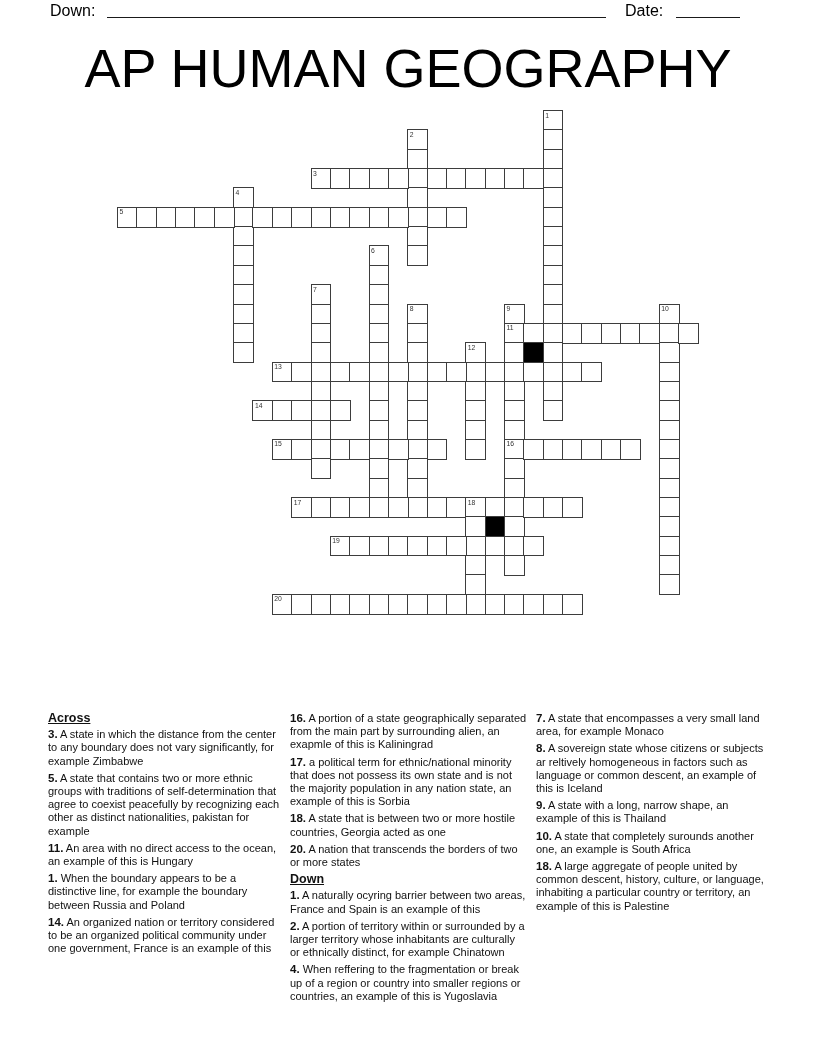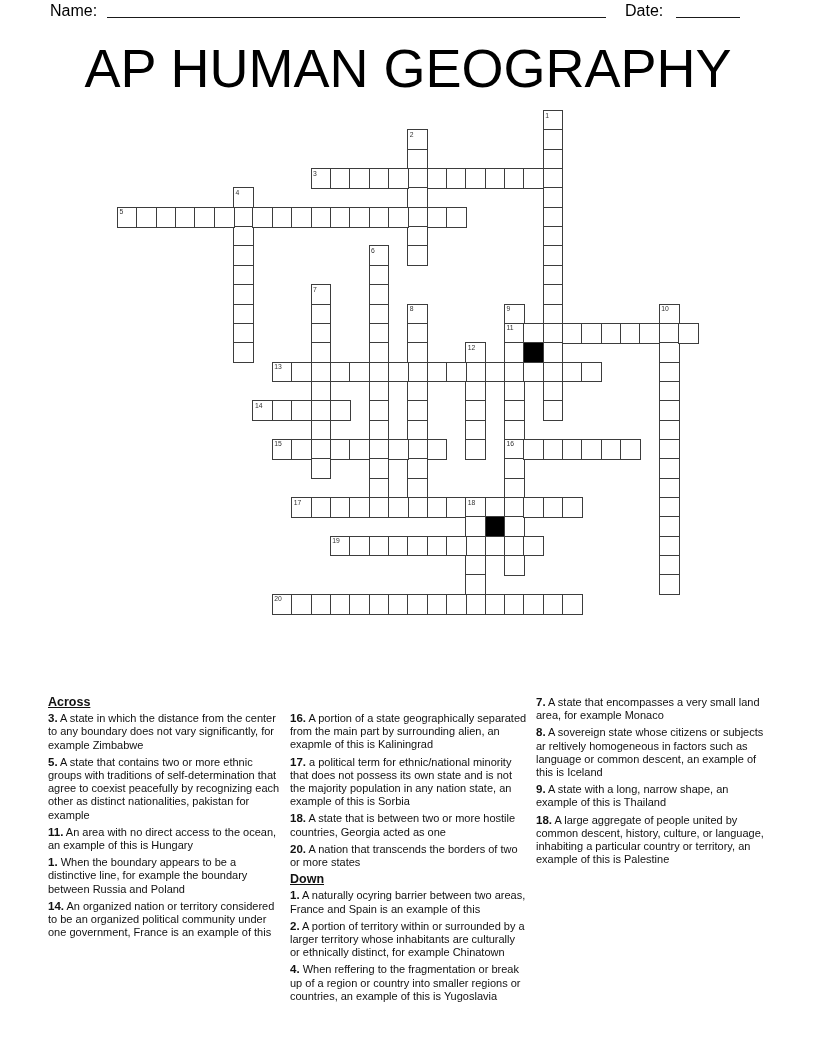--- a/index.html
+++ b/index.html
@@ -20,30 +20,30 @@
   .cell{
     position:absolute;box-sizing:border-box;border:1.4px solid #3d3d3d;
     background:#ffffff;
   }
   .cell.black{background:#000000;}
   .cnumlab{
     position:absolute;left:1.5px;top:0.5px;font-size:6.8px;line-height:7px;
     color:#333;font-family:"Liberation Sans",sans-serif;
   }
   
-  .clue-col{position:absolute;top:696px;font-size:11px;line-height:13.2px;color:#111;}
+  .clue-col{position:absolute;top:712px;font-size:11px;line-height:13.2px;color:#111;}
   .clue-head{font-size:12.5px;font-weight:bold;text-decoration:underline;margin:0 0 3px 0;}
   .clue{margin:0 0 4px 0;}
   .clue b{font-size:11.5px;}
   .down-head-gap{margin-top:2px;}
 </style>
 </head>
 <body>
 
-<span class="hdr-label" style="left:50px;top:2px;">Name:</span>
+<span class="hdr-label" style="left:50px;top:2px;">Down:</span>
 <div class="hdr-line" style="left:107px;top:17px;width:499px;"></div>
 
 <span class="hdr-label" style="left:625px;top:2px;">Date:</span>
 <div class="hdr-line" style="left:676px;top:17px;width:64px;"></div>
 
 <div id="title">AP HUMAN GEOGRAPHY</div>
 
 <div id="grid" style="left: 117px; top: 110px; width: 581.9px; height: 504.5px;">
     <div class="cell" style="left: 425.7px; top: 0px; width: 20.75px; height: 20.75px;">
       <span class="cnumlab">1</span>
@@ -294,28 +294,29 @@
   </div>
 
 <div id="col1" class="clue-col" style="left:48px;width:237px;">
     <div class="clue-head">Across</div>
     <div class="clue"><b>3.</b> A state in which the distance from the center to any boundary does not vary significantly, for example Zimbabwe</div>
     <div class="clue"><b>5.</b> A state that contains two or more ethnic groups with traditions of self-determination that agree to coexist peacefully by recognizing each other as distinct nationalities, pakistan for example</div>
     <div class="clue"><b>11.</b> An area with no direct access to the ocean, an example of this is Hungary</div>
     <div class="clue"><b>1.</b> When the boundary appears to be a distinctive line, for example the boundary between Russia and Poland</div>
     <div class="clue"><b>14.</b> An organized nation or territory considered to be an organized political community under one government, France is an example of this</div>
   </div>
-<div id="col2" class="clue-col" style="left:290px;width:237px;margin-top:16px;">
+<div id="col2" class="clue-col" style="left:290px;width:237px;">
     <div class="clue"><b>16.</b> A portion of a state geographically separated from the main part by surrounding alien, an exapmle of this is Kaliningrad</div>
     <div class="clue"><b>17.</b> a political term for ethnic/national minority that does not possess its own state and is not the majority population in any nation state, an example of this is Sorbia</div>
     <div class="clue"><b>18.</b> A state that is between two or more hostile countries, Georgia acted as one</div>
     <div class="clue"><b>20.</b> A nation that transcends the borders of two or more states</div>
     <div class="clue-head down-head-gap">Down</div>
     <div class="clue"><b>1.</b> A naturally ocyring barrier between two areas, France and Spain is an example of this</div>
     <div class="clue"><b>2.</b> A portion of territory within or surrounded by a larger territory whose inhabitants are culturally or ethnically distinct, for example Chinatown</div>
     <div class="clue"><b>4.</b> When reffering to the fragmentation or break up of a region or country into smaller regions or countries, an example of this is Yugoslavia</div>
   </div>
 <div id="col3" class="clue-col" style="left:536px;width:231px;">
     <div class="clue"><b>7.</b> A state that encompasses a very small land area, for example Monaco</div>
     <div class="clue"><b>8.</b> A sovereign state whose citizens or subjects ar reltively homogeneous in factors such as language or common descent, an example of this is Iceland</div>
     <div class="clue"><b>9.</b> A state with a long, narrow shape, an example of this is Thailand</div>
+    <div class="clue"><b>10.</b> A state that completely surounds another one, an example is South Africa</div>
     <div class="clue"><b>18.</b> A large aggregate of people united by common descent, history, culture, or language, inhabiting a particular country or territory, an example of this is Palestine</div>
   </div>
 
 </body></html>

